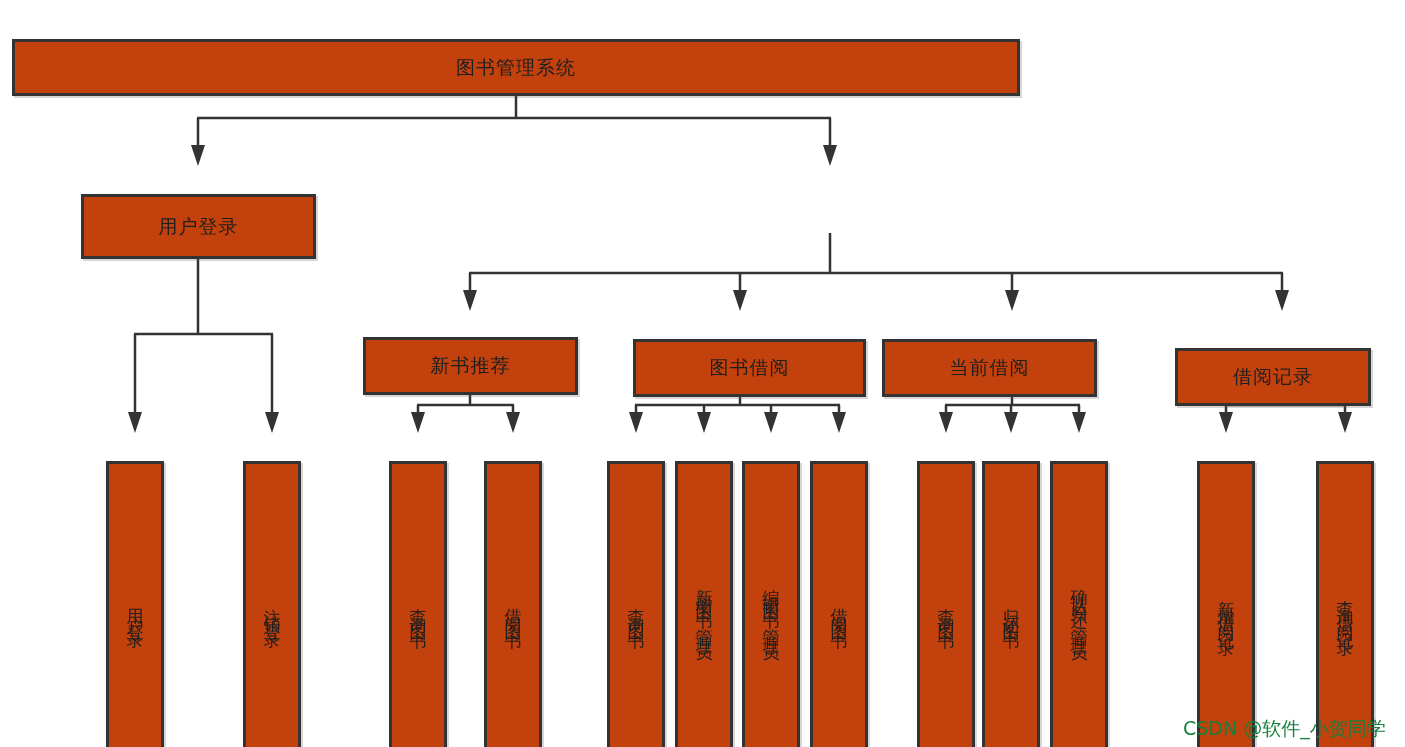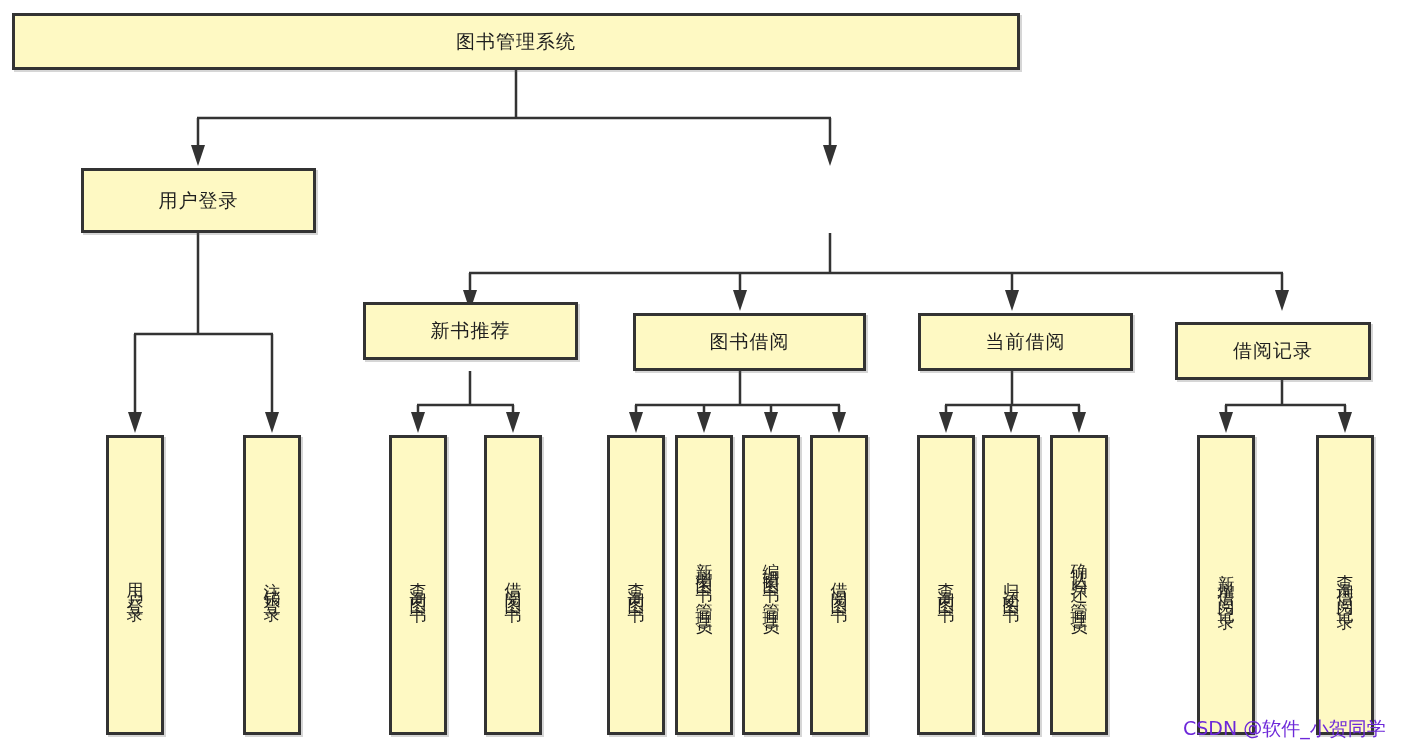--- a/index.html
+++ b/index.html
@@ -14,25 +14,26 @@
   svg.wires {
     position: absolute;
     left: 0; top: 0;
     width: 1405px; height: 747px;
     pointer-events: none;
   }
   .node {
     position: absolute;
     box-sizing: border-box;
     border: 3px solid #333333;
-    background: #fef9c3;
+    background: #c2410c;
     display: flex;
     align-items: center;
     justify-content: center;
     box-shadow: 2px 2px 0 rgba(90,90,90,0.25);
+    margin-top: 26px;
   }
   .node .label {
     color: #1f1f1f;
     font-size: 19px;
     letter-spacing: 1px;
     white-space: nowrap;
   }
   .node.v .vlabel {
     writing-mode: vertical-rl;
     text-orientation: mixed;
@@ -40,21 +41,21 @@
     font-size: 17px;
     letter-spacing: 8px;
     line-height: 1;
     white-space: nowrap;
   }
   .watermark {
     position: absolute;
     left: 1183px;
     top: 716px;
     font-size: 19px;
-    color: #6d28d9;
+    color: #15803d;
     white-space: nowrap;
     z-index: 5;
   }
 </style>
 </head>
 <body>
 
 <div class="canvas">
 
   <svg class="wires" viewBox="0 0 1405 747" xmlns="http://www.w3.org/2000/svg">
@@ -91,27 +92,27 @@
   </svg>
 
   <div class="node h" style="left:12px;top:13px;width:1008px;height:57px">
     <span class="label">图书管理系统</span>
   </div>
 
   <div class="node h" style="left:81px;top:168px;width:235px;height:65px">
     <span class="label">用户登录</span>
   </div>
 
-  <div class="node h" style="left:363px;top:302px;width:215px;height:58px">
+  <div class="node h" style="left:363px;top:311px;width:215px;height:58px">
     <span class="label">新书推荐</span>
   </div>
   <div class="node h" style="left:633px;top:313px;width:233px;height:58px">
     <span class="label">图书借阅</span>
   </div>
-  <div class="node h" style="left:918px;top:313px;width:215px;height:58px">
+  <div class="node h" style="left:882px;top:313px;width:215px;height:58px">
     <span class="label">当前借阅</span>
   </div>
   <div class="node h" style="left:1175px;top:322px;width:196px;height:58px">
     <span class="label">借阅记录</span>
   </div>
 
   <div class="node v" style="left:106px;top:435px;width:58px;height:300px">
     <span class="vlabel">用户登录</span>
   </div>
   <div class="node v" style="left:243px;top:435px;width:58px;height:300px">

